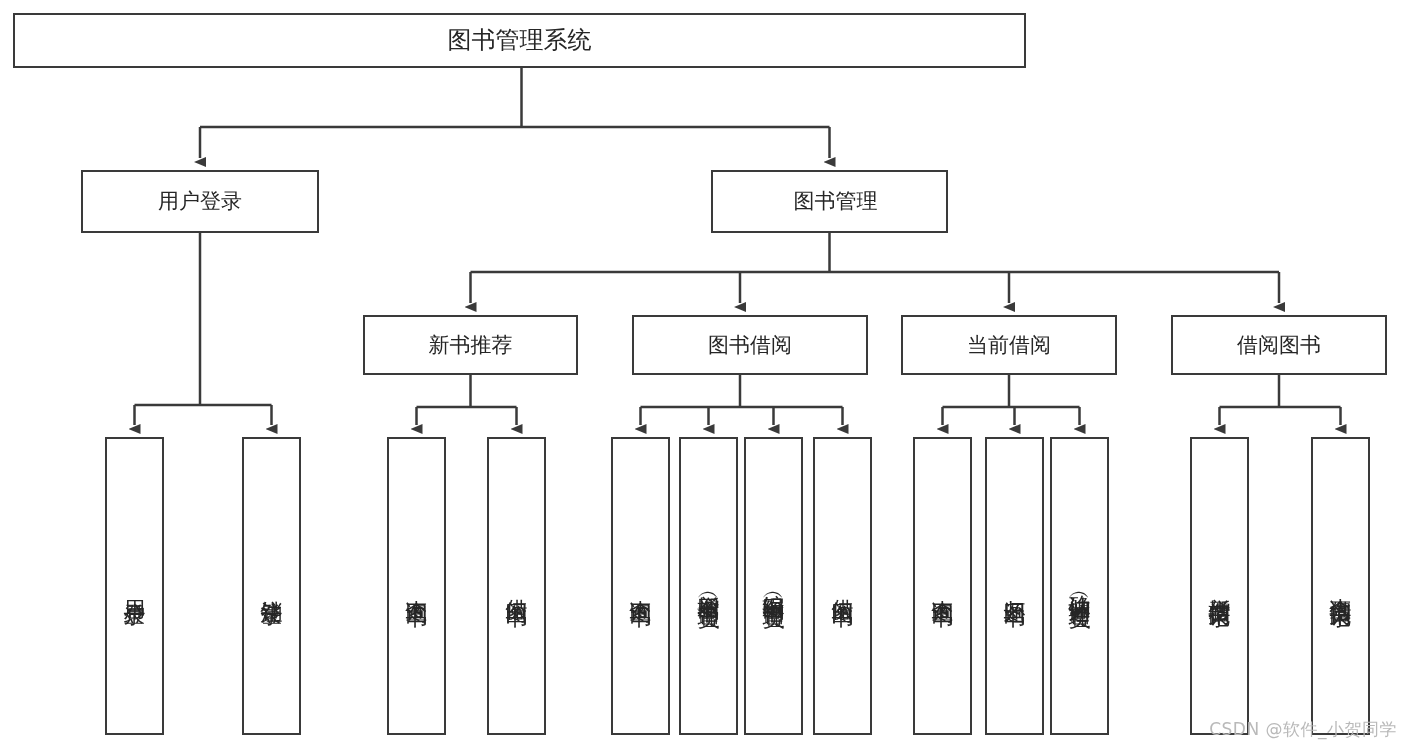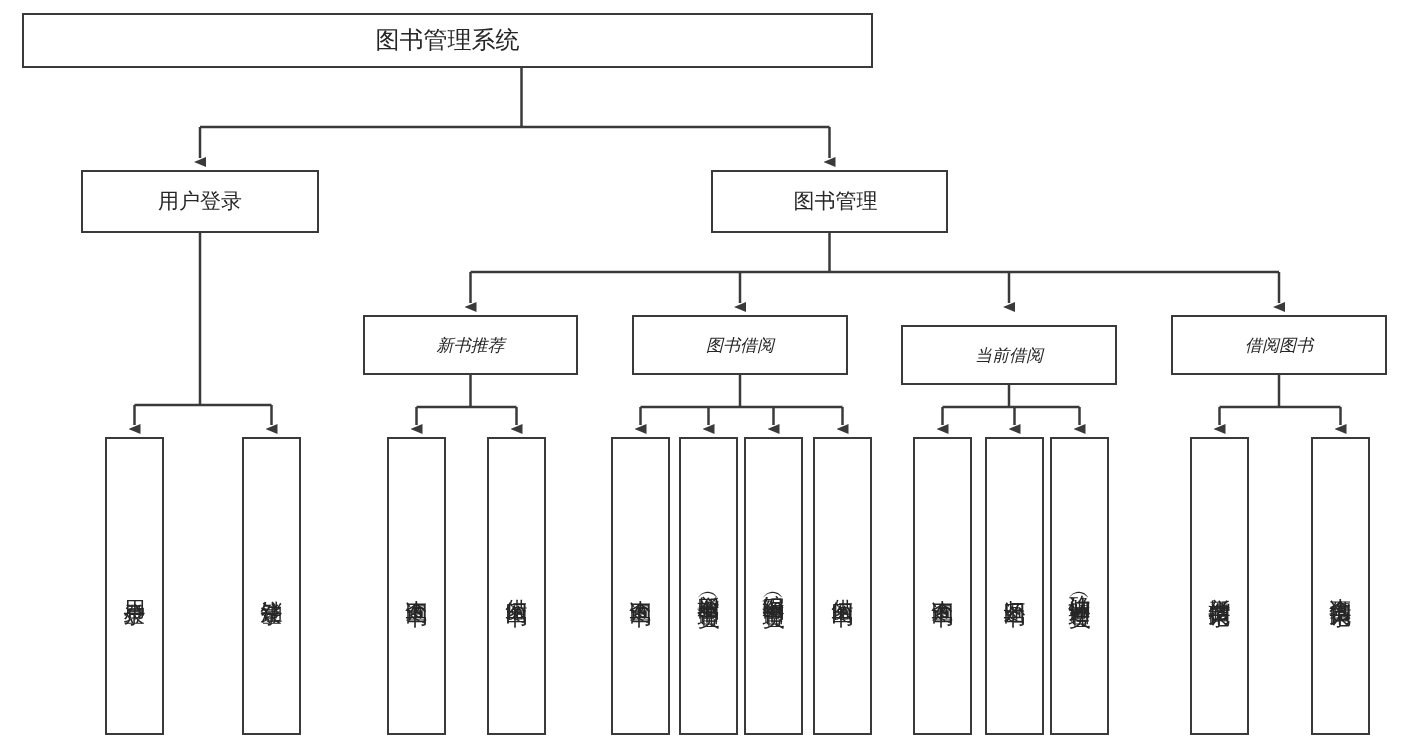--- a/index.html
+++ b/index.html
@@ -46,21 +46,21 @@
     writing-mode: horizontal-tb;
   }
   .vert-label {
     writing-mode: vertical-rl;
     text-orientation: upright;
     letter-spacing: 2px;
     line-height: 1.1;
   }
   .lvl0 .node-label { font-size: 24px; }
   .lvl1 .node-label { font-size: 21px; }
-  .lvl2 .node-label { font-size: 17px; font-style: italic; }
+  .lvl2 .node-label { font-size: 21px; }
   .lvl3 .node-label { font-size: 22px; }
   .watermark {
     position: absolute;
     right: 8px;
     bottom: 6px;
     font-size: 17px;
     color: #b9b9b9;
     letter-spacing: 0.5px;
     white-space: nowrap;
     font-family: "DejaVu Sans", "Liberation Sans", sans-serif;
@@ -108,36 +108,36 @@
         <path d="M 1014.5 407 L 1014.5 425" marker-end="url(#arrowhead)"></path>
         <path d="M 1079.5 407 L 1079.5 425" marker-end="url(#arrowhead)"></path>
         <path d="M 1279 375 L 1279 407"></path>
         <path d="M 1219.5 407 L 1340.5 407"></path>
         <path d="M 1219.5 407 L 1219.5 425" marker-end="url(#arrowhead)"></path>
         <path d="M 1340.5 407 L 1340.5 425" marker-end="url(#arrowhead)"></path>
       </g>
   </svg>
 
   <div id="nodes-layer">
-      <div class="node-box lvl0" style="left: 22px; top: 13px; width: 851px; height: 55px;">
+      <div class="node-box lvl0" style="left: 13px; top: 13px; width: 1013px; height: 55px;">
         <div class="node-label horiz-label">图书管理系统</div>
       </div>
       <div class="node-box lvl1" style="left: 81px; top: 170px; width: 238px; height: 63px;">
         <div class="node-label horiz-label">用户登录</div>
       </div>
       <div class="node-box lvl1" style="left: 711px; top: 170px; width: 237px; height: 63px; padding-left: 12px;">
         <div class="node-label horiz-label">图书管理</div>
       </div>
       <div class="node-box lvl2" style="left: 363px; top: 315px; width: 215px; height: 60px;">
         <div class="node-label horiz-label">新书推荐</div>
       </div>
-      <div class="node-box lvl2" style="left: 632px; top: 315px; width: 216px; height: 60px;">
+      <div class="node-box lvl2" style="left: 632px; top: 315px; width: 236px; height: 60px;">
         <div class="node-label horiz-label">图书借阅</div>
       </div>
-      <div class="node-box lvl2" style="left: 901px; top: 315px; width: 216px; height: 60px; margin-top: 10px;">
+      <div class="node-box lvl2" style="left: 901px; top: 315px; width: 216px; height: 60px;">
         <div class="node-label horiz-label">当前借阅</div>
       </div>
       <div class="node-box lvl2" style="left: 1171px; top: 315px; width: 216px; height: 60px;">
         <div class="node-label horiz-label">借阅图书</div>
       </div>
       <div class="node-box lvl3" style="left: 105px; top: 437px; width: 59px; height: 298px;">
         <div class="node-label vert-label">用户登录</div>
       </div>
       <div class="node-box lvl3" style="left: 242px; top: 437px; width: 59px; height: 298px;">
         <div class="node-label vert-label">注销登录</div>
@@ -170,14 +170,15 @@
         <div class="node-label vert-label">确认归还（管理员）</div>
       </div>
       <div class="node-box lvl3" style="left: 1190px; top: 437px; width: 59px; height: 298px;">
         <div class="node-label vert-label">新增借阅记录</div>
       </div>
       <div class="node-box lvl3" style="left: 1311px; top: 437px; width: 59px; height: 298px;">
         <div class="node-label vert-label">查询借阅记录</div>
       </div>
     </div>
 
+  <div class="watermark">CSDN @软件_小贺同学</div>
 
 </div>
 
 </body></html>

